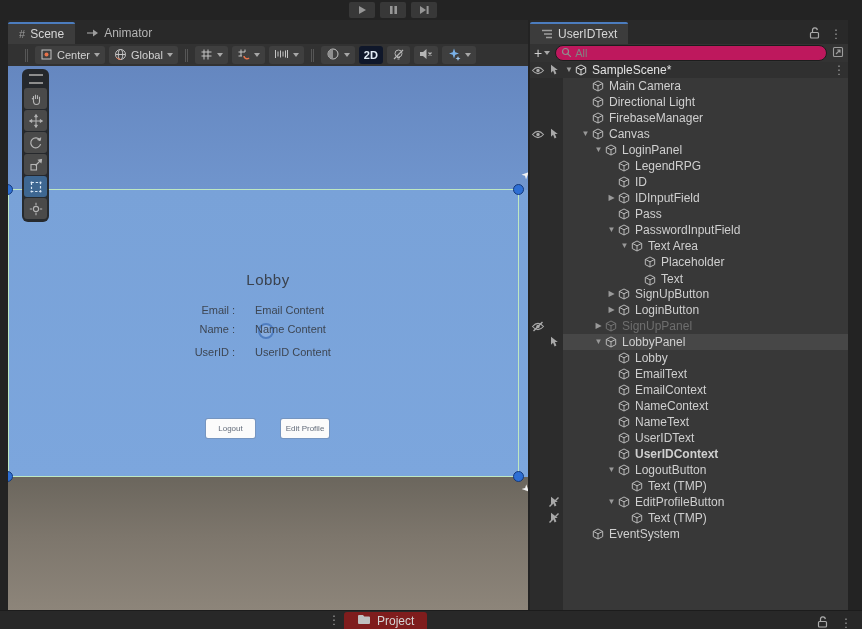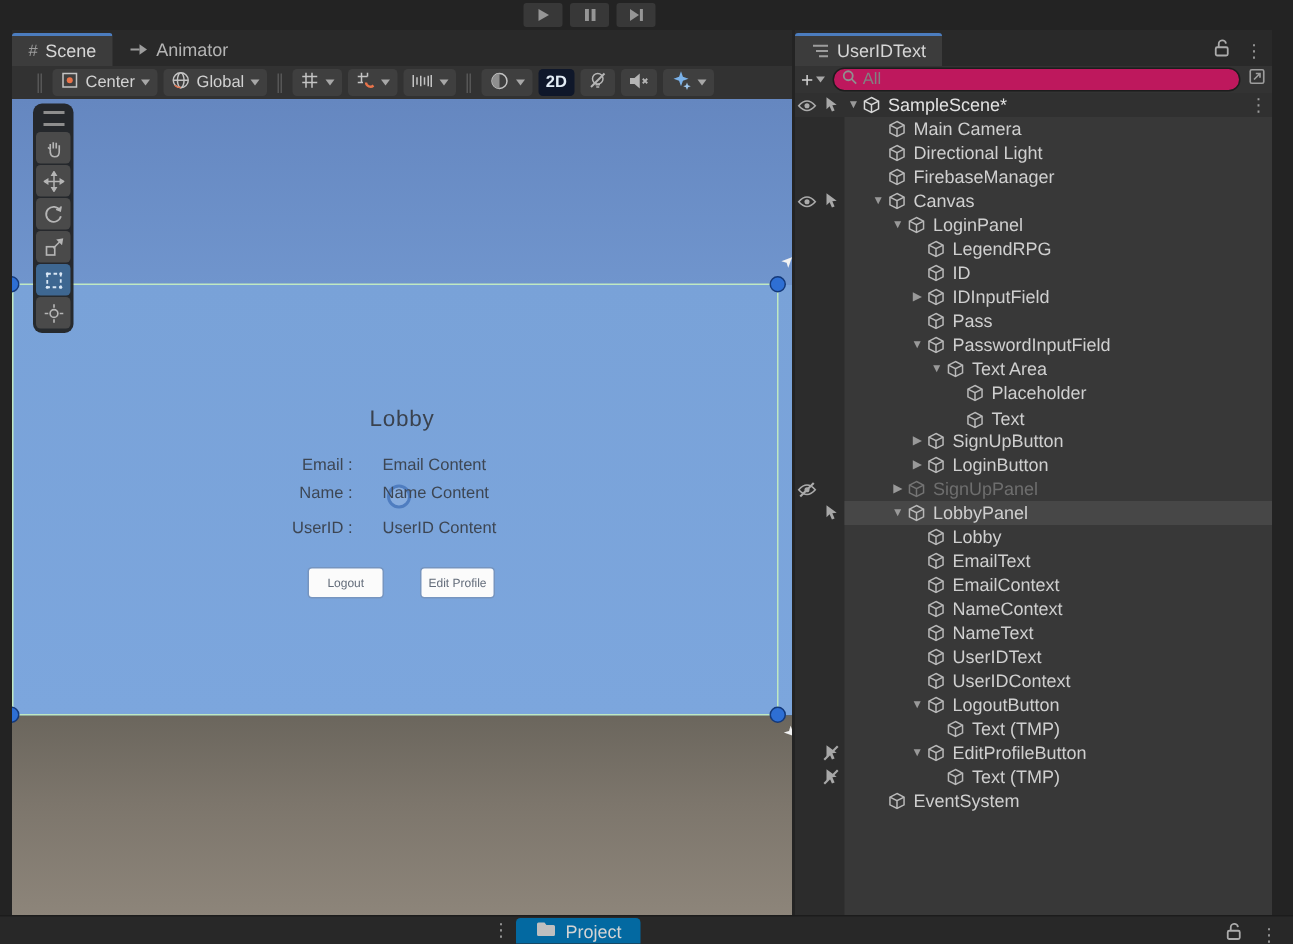--- a/index.html
+++ b/index.html
@@ -53,21 +53,21 @@
   .tool.selected{background:#3e6791;}
   
   .lobby{position:absolute;left:140px;top:205px;width:240px;height:140px;}
   .lobby-title{position:absolute;left:0;top:0;width:240px;text-align:center;font-size:15px;
                color:#3a424e;letter-spacing:.5px;}
   .lfield{position:absolute;left:0;width:240px;display:flex;font-size:11px;color:#3d4document;color:#3d4653;}
   .lfield .flabel{width:87px;text-align:right;flex:none;}
   .lfield .fvalue{margin-left:20px;}
   .lb-btn{position:absolute;height:19px;background:#fbfbfb;border-radius:2px;
           box-shadow:0 0 0 1px rgba(110,120,140,.35);display:flex;align-items:center;
-          justify-content:center;font-size:8px;color:#636c7a;}
+          justify-content:center;font-size:8px;color:#636c7a;margin-top:40px;}
   
   .hier-panel{position:absolute;left:530px;top:20px;width:318px;height:590px;background:#383838;}
   .hier-toolbar{position:absolute;left:0;top:24px;width:318px;height:18px;background:#333333;
                 display:flex;align-items:center;padding:0 4px;gap:5px;box-sizing:border-box;}
   .plus-btn{color:#cfcfcf;font-size:14px;line-height:14px;display:flex;align-items:center;gap:2px;cursor:pointer;}
   .searchbox{flex:1;height:14px;background:#be185d;border:1px solid #1d1d1d;border-radius:8px;
              display:flex;align-items:center;gap:3px;padding:0 5px;}
   .searchbox input{flex:1;background:transparent;border:none;outline:none;color:#c8c8c8;
              font-size:11px;height:12px;padding:0;font-family:"Liberation Sans",sans-serif;}
   .searchbox input::placeholder{color:#828282;}
@@ -82,21 +82,21 @@
   .hrow.selected .row-main{background:#474747;}
   .fold{width:13px;flex:none;font-size:8px;color:#999;text-align:center;line-height:16px;}
   .hicon{width:14px;flex:none;display:flex;align-items:center;margin-right:3px;}
   .hlabel{font-size:12px;color:#cfcfcf;white-space:nowrap;}
   .hrow.dim .hlabel{color:#6e6e6e;}
   .menu-dots{color:#9a9a9a;font-size:12px;line-height:12px;cursor:pointer;}
   .tab-right{position:absolute;right:6px;top:5px;display:flex;align-items:center;gap:10px;}
   
   .bottom-bar{position:absolute;left:0;top:610px;width:862px;height:19px;background:#282828;
               border-top:1px solid #1c1c1c;box-sizing:border-box;}
-  .project-tab{position:absolute;left:344px;top:1px;height:18px;background:#0369a1;
+  .project-tab{position:absolute;left:344px;top:1px;height:18px;background:#7f1d1d;
                border-radius:3px 3px 0 0;display:flex;align-items:center;gap:6px;
                padding:0 13px;font-size:12px;color:#d4d4d4;cursor:pointer;}
   .bb-dots{position:absolute;left:328px;top:3px;}
   .bb-right{position:absolute;right:10px;top:3px;display:flex;align-items:center;gap:12px;}
   .right-strip{position:absolute;left:848px;top:20px;width:14px;height:590px;background:#232323;}
   .left-strip{position:absolute;left:0;top:20px;width:8px;height:590px;background:#232323;}
 </style>
 </head>
 <body>
 
@@ -785,21 +785,21 @@
             </svg>
           </span>
           <span class="hlabel">UserIDText</span>
         </div>
       </div>
       <div class="hrow">
         <div class="hgutter">
           <span class="gslot"></span>
           <span class="gslot"></span>
         </div>
-        <div class="row-main" style="padding-left: 42px;">
+        <div class="row-main" style="padding-left: 42px; font-weight: bold;">
           <span class="fold"></span>
           <span class="hicon">
             <svg width="12" height="12" viewBox="0 0 12 12" fill="none" stroke="#b9b9b9" stroke-width="1">
               <path d="M6 1 L10.7 3.4 V8.6 L6 11 L1.3 8.6 V3.4 Z"></path>
               <path d="M1.3 3.4 L6 5.8 L10.7 3.4 M6 5.8 V11"></path>
             </svg>
           </span>
           <span class="hlabel">UserIDContext</span>
         </div>
       </div>

